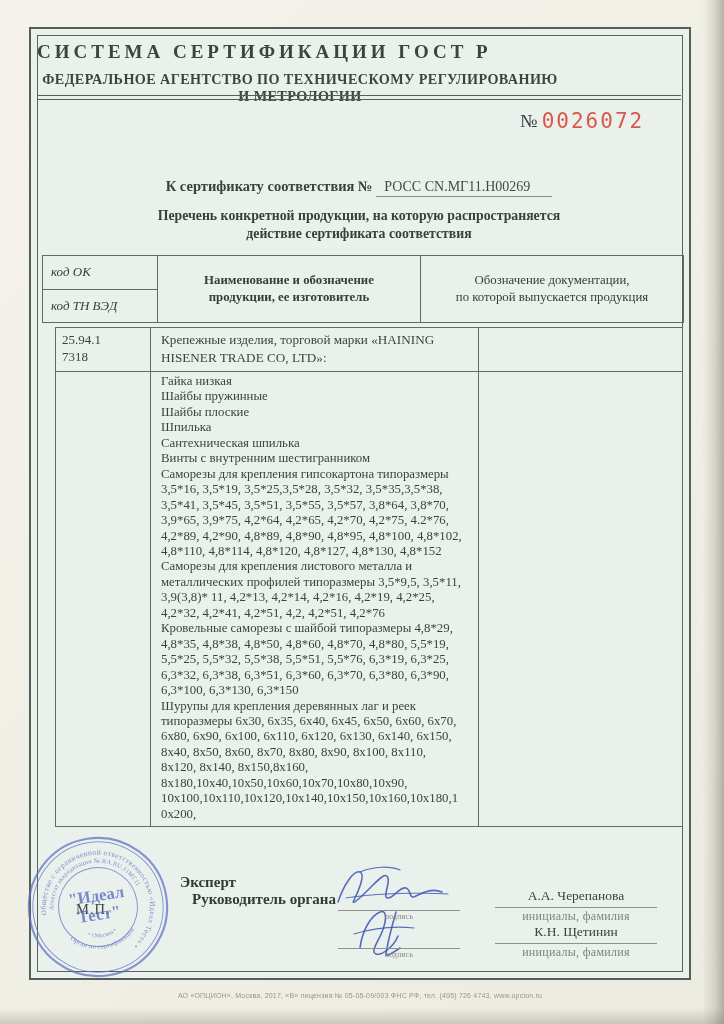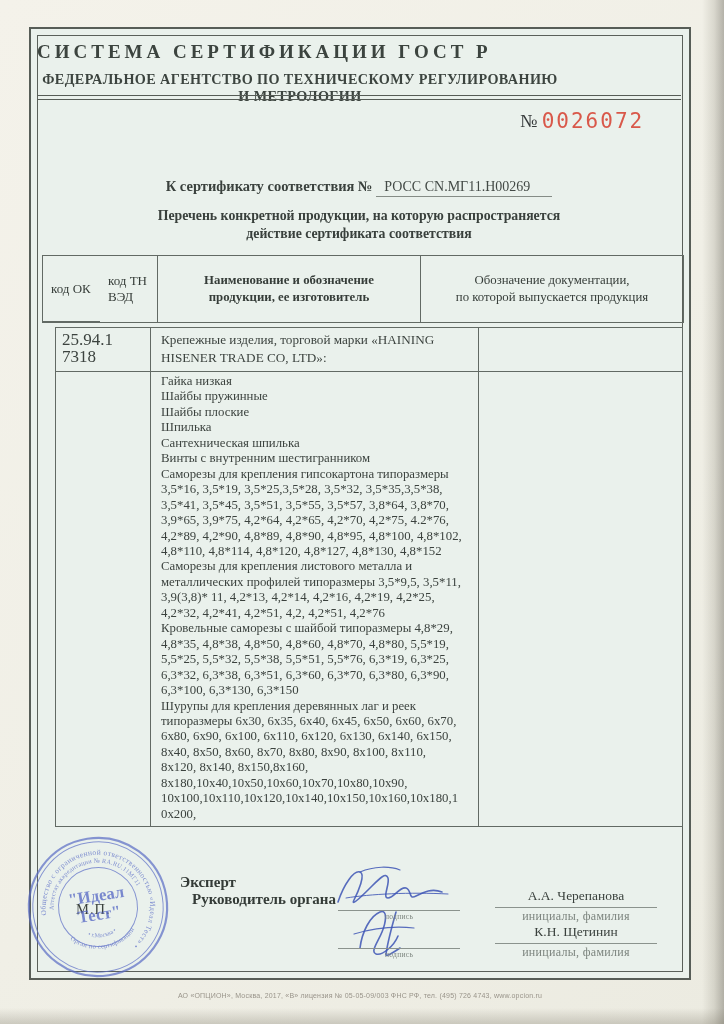--- a/index.html
+++ b/index.html
@@ -58,36 +58,36 @@
   }
   .subtitle1{top:208px;}
   .subtitle2{top:226px;}
 
   
   .thead-box{
     position:absolute;left:42px;top:255px;width:640px;height:66px;
     display:grid;grid-template-columns:115px 263px 1fr;
     border:1px solid #626a64;color:#363d39;
   }
-  .th-c1{border-right:1px solid #626a64;display:flex;flex-direction:row;}
+  .th-c1{border-right:1px solid #626a64;display:flex;flex-direction:column;font-style:italic;}
   .th-c1a{flex:1;border-bottom:1px solid #626a64;display:flex;align-items:center;padding-left:8px;font-size:13px;}
   .th-c1b{flex:1;display:flex;align-items:center;padding-left:8px;font-size:13px;}
   .th-c2{border-right:1px solid #626a64;display:flex;flex-direction:column;align-items:center;justify-content:center;
     font-size:12.8px;font-weight:bold;line-height:17px;text-align:center;}
   .th-c3{display:flex;flex-direction:column;align-items:center;justify-content:center;
     font-size:12.8px;font-weight:normal;line-height:17px;text-align:center;}
 
   
   .tbody-box{
     position:absolute;left:55px;top:327px;width:626px;height:498px;
     display:grid;grid-template-columns:95px 328px 1fr;grid-template-rows:44px 1fr;
     border:1px solid #626a64;color:#3b423e;
   }
   .tb-code{border-right:1px solid #626a64;border-bottom:1px solid #626a64;
-    padding:3px 6px;font-size:17px;line-height:17px;white-space:pre-line;}
+    padding:3px 6px;font-size:13px;line-height:17px;white-space:pre-line;}
   .tb-title{border-right:1px solid #626a64;border-bottom:1px solid #626a64;
     padding:3px 10px;font-size:13.2px;line-height:18px;white-space:pre-line;}
   .tb-doc1{border-bottom:1px solid #626a64;}
   .tb-empty{border-right:1px solid #626a64;}
   .tb-list{border-right:1px solid #626a64;padding:2px 4px 2px 10px;
     font-size:12.8px;line-height:15.45px;white-space:pre-line;}
   .tb-doc2{}
 
   
   .mp{position:absolute;left:76px;top:901px;font-size:14.5px;color:#3d433f;letter-spacing:1px;}

